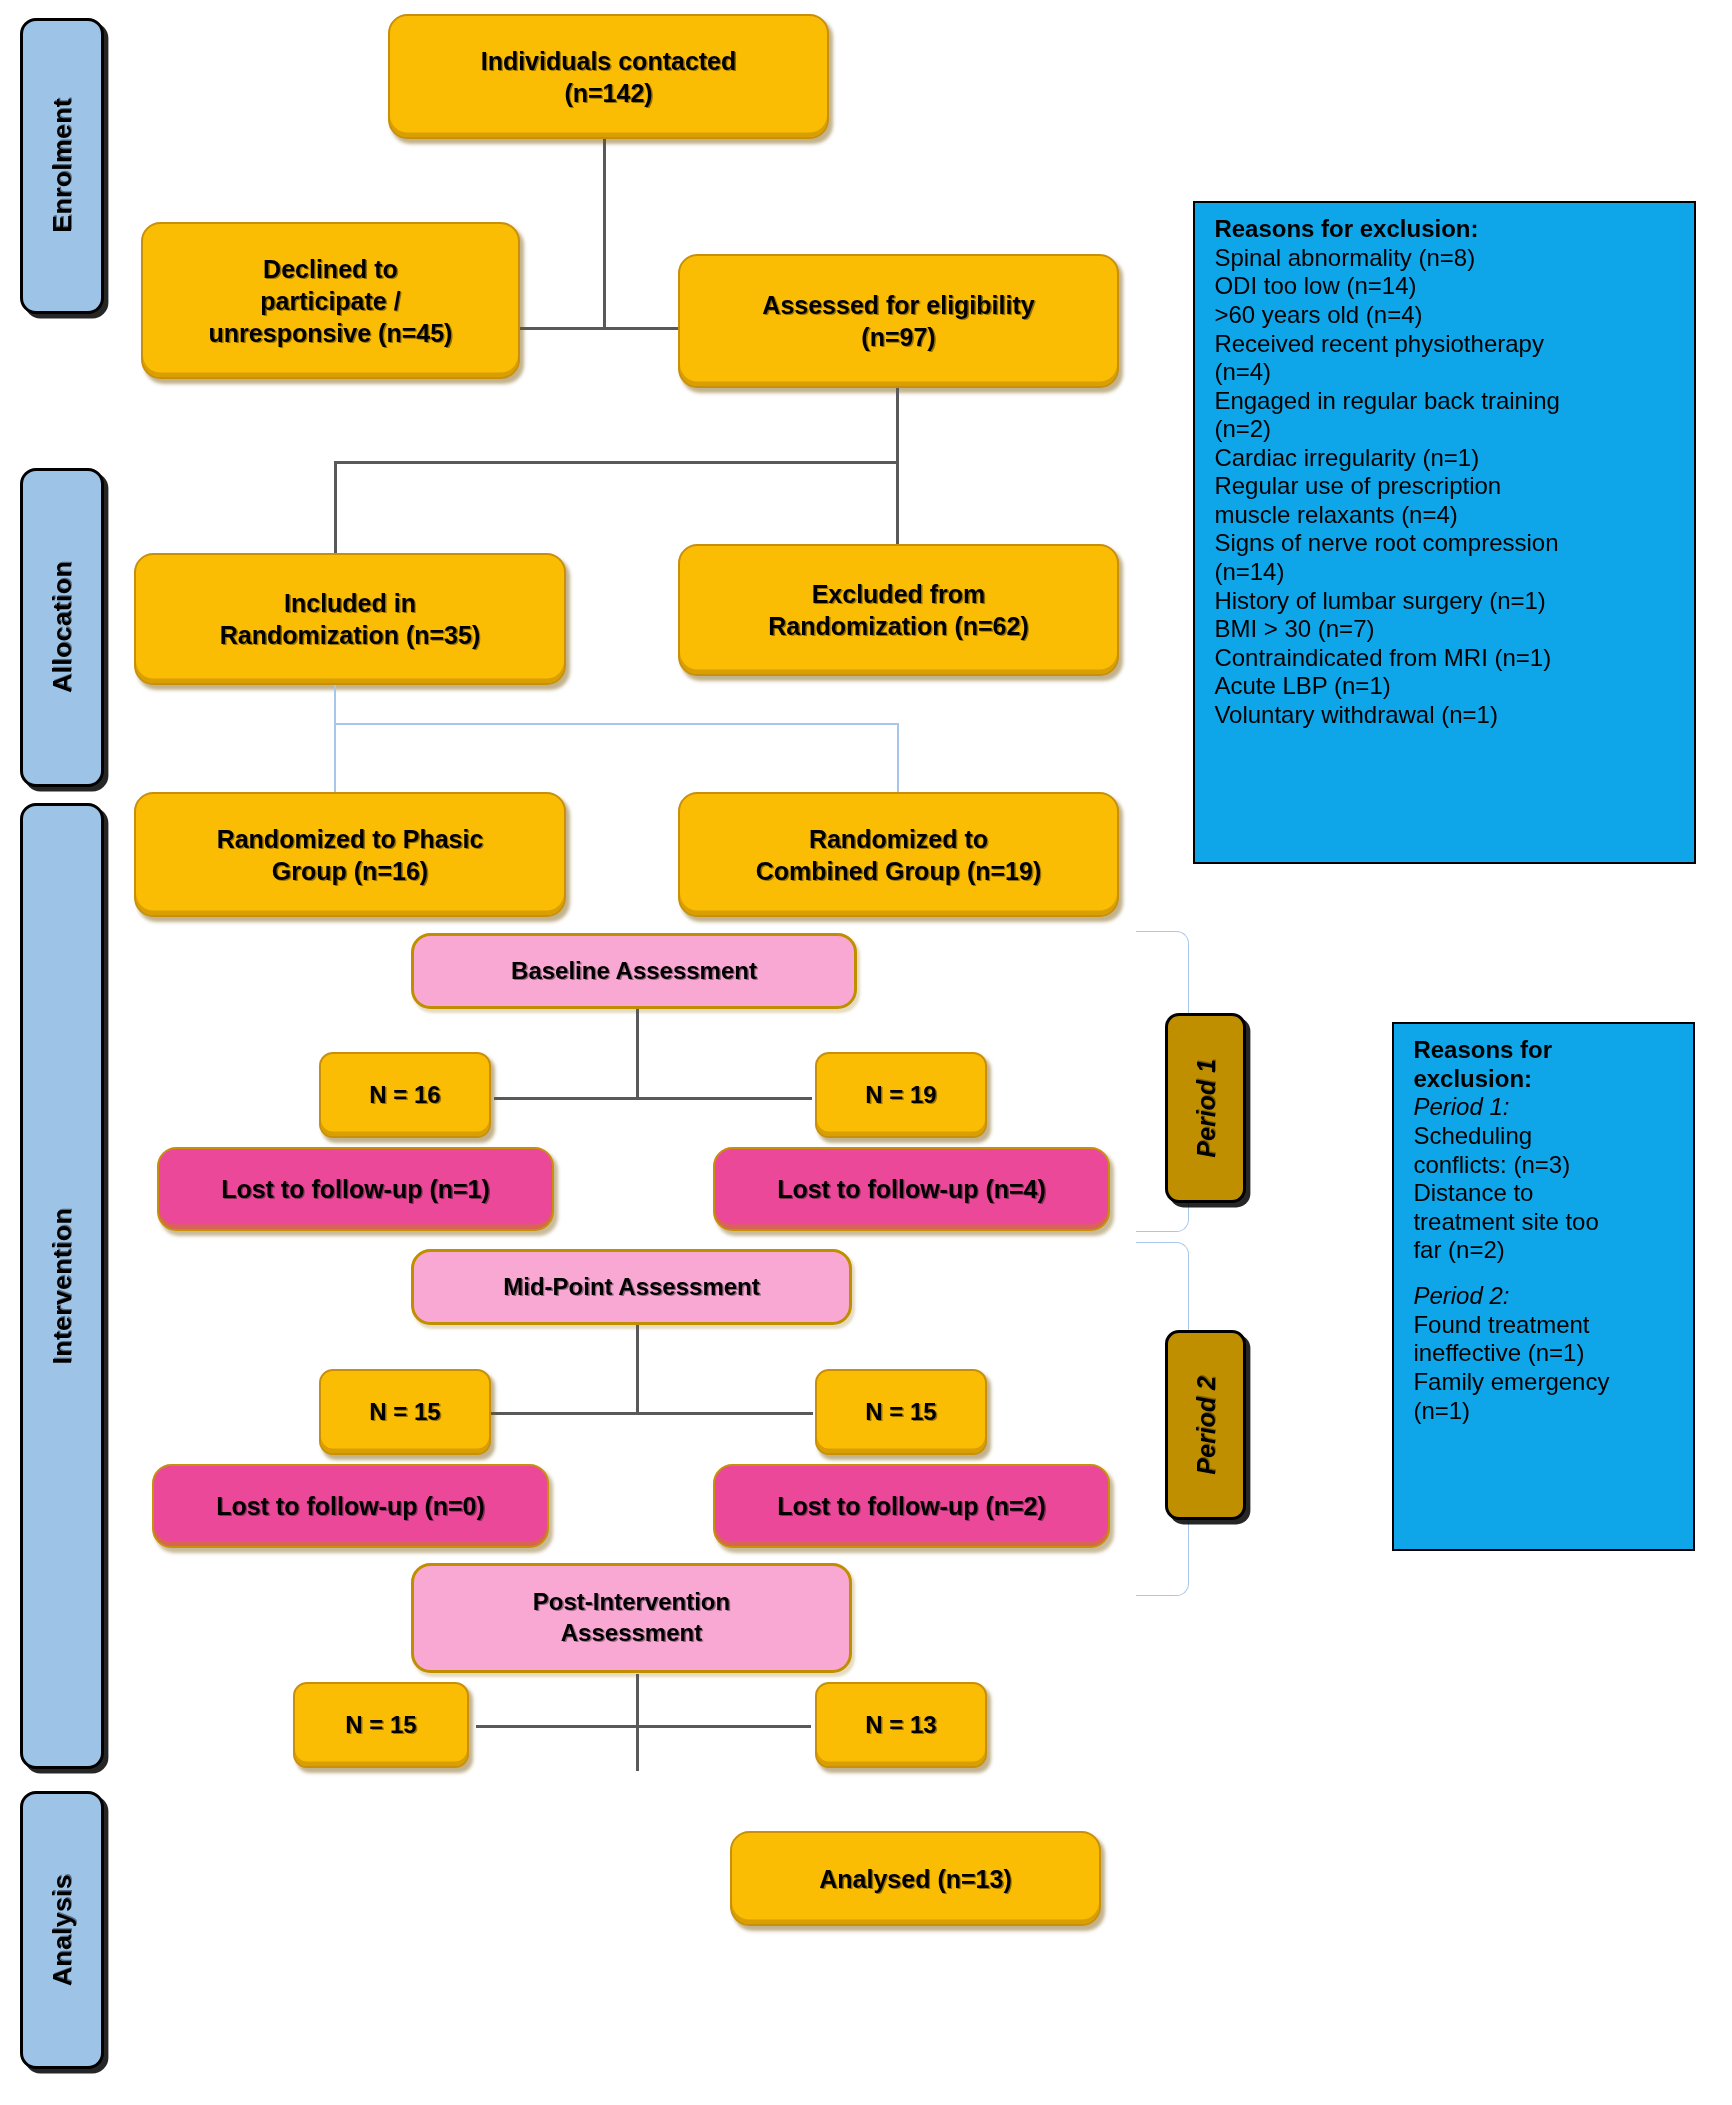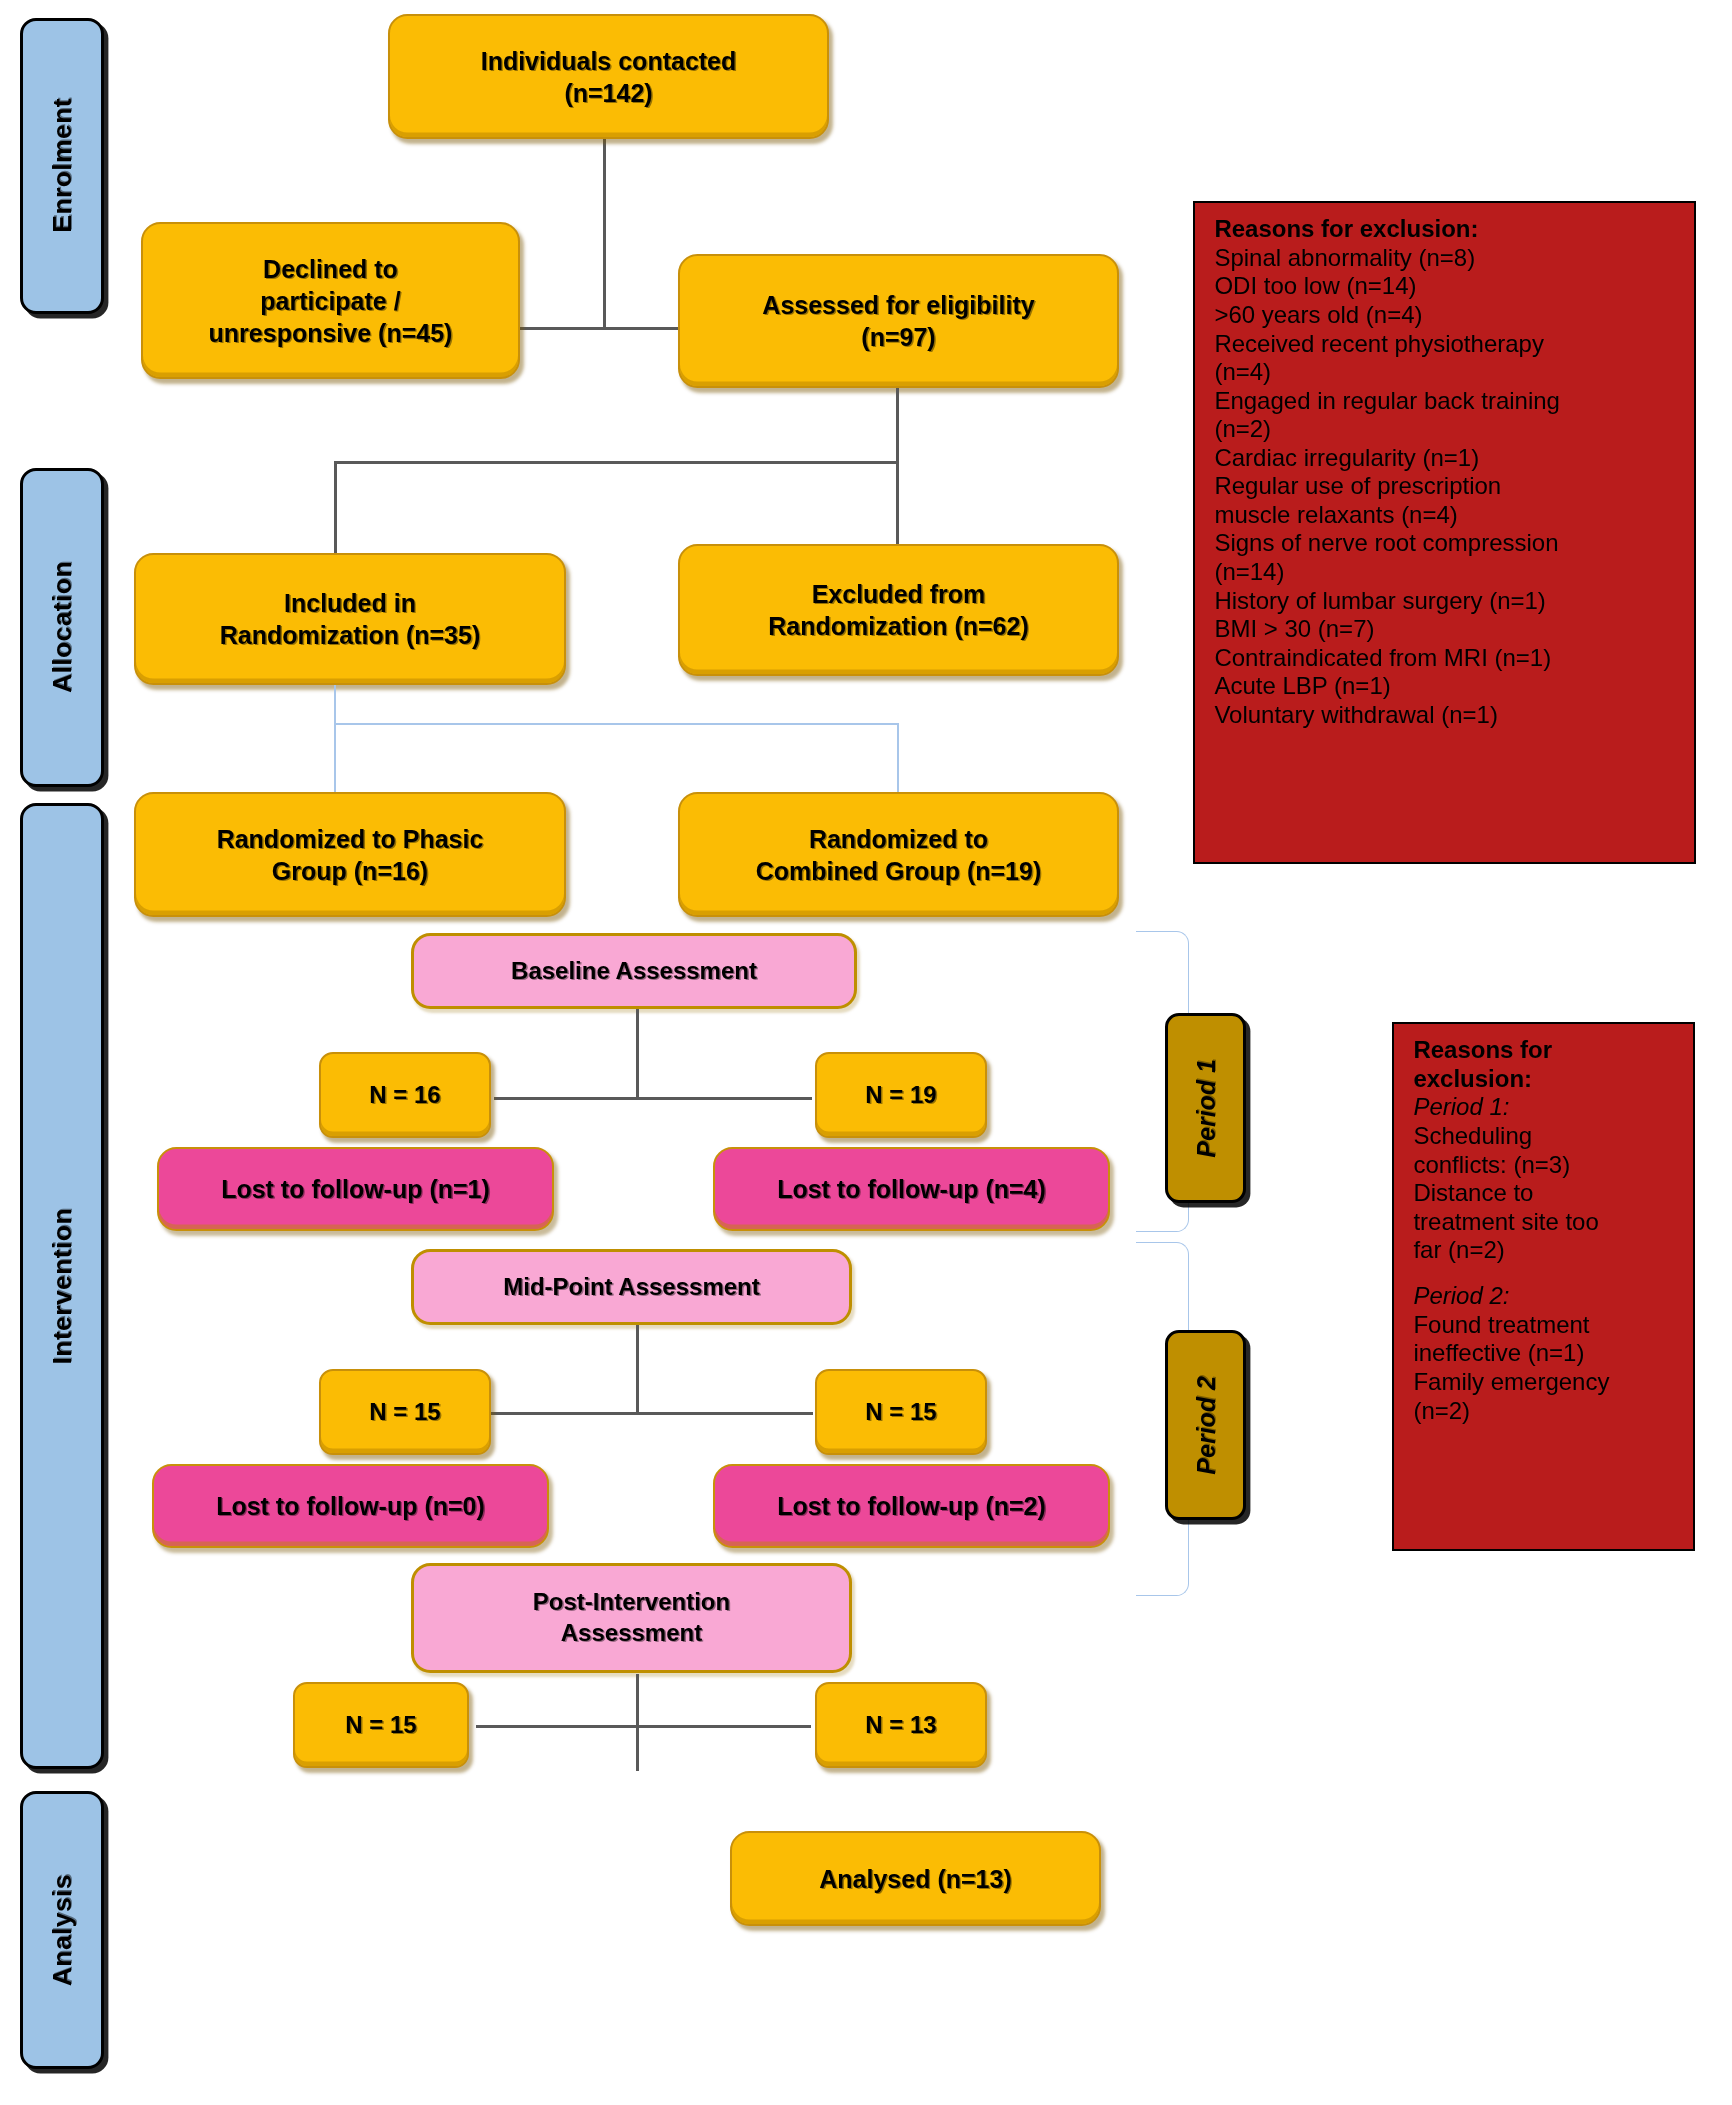--- a/index.html
+++ b/index.html
@@ -85,21 +85,21 @@
     transform:rotate(180deg);
     font-style:italic;
     font-weight:bold;
     font-size:25px;
     white-space:nowrap;
     text-shadow:1.2px 1.2px 0 rgba(0,0,0,.35);
   }
 
   
   .panel{
-    background:#b91c1c;
+    background:#0ea5e9;
     border:2.6px solid #000;
     padding:12.4px 14px 10.6px 19.4px;
     box-sizing:border-box;
     font-size:24px;
     line-height:1.19;
     color:#000;
   }
   .panel .hd{font-weight:bold;}
   .panel .it{font-style:italic;}
   .panel .ln{white-space:pre-wrap;}
@@ -286,17 +286,17 @@
     <div class="ln">Scheduling
 conflicts: (n=3)</div>
     <div class="ln">Distance to
 treatment site too
 far (n=2)</div>
     <div class="sp"></div>
     <div class="it">Period 2:</div>
     <div class="ln">Found treatment
 ineffective (n=1)</div>
     <div class="ln">Family emergency
-(n=2)</div>
+(n=1)</div>
   </div>
 
 </div>
 
 
 </body></html>

